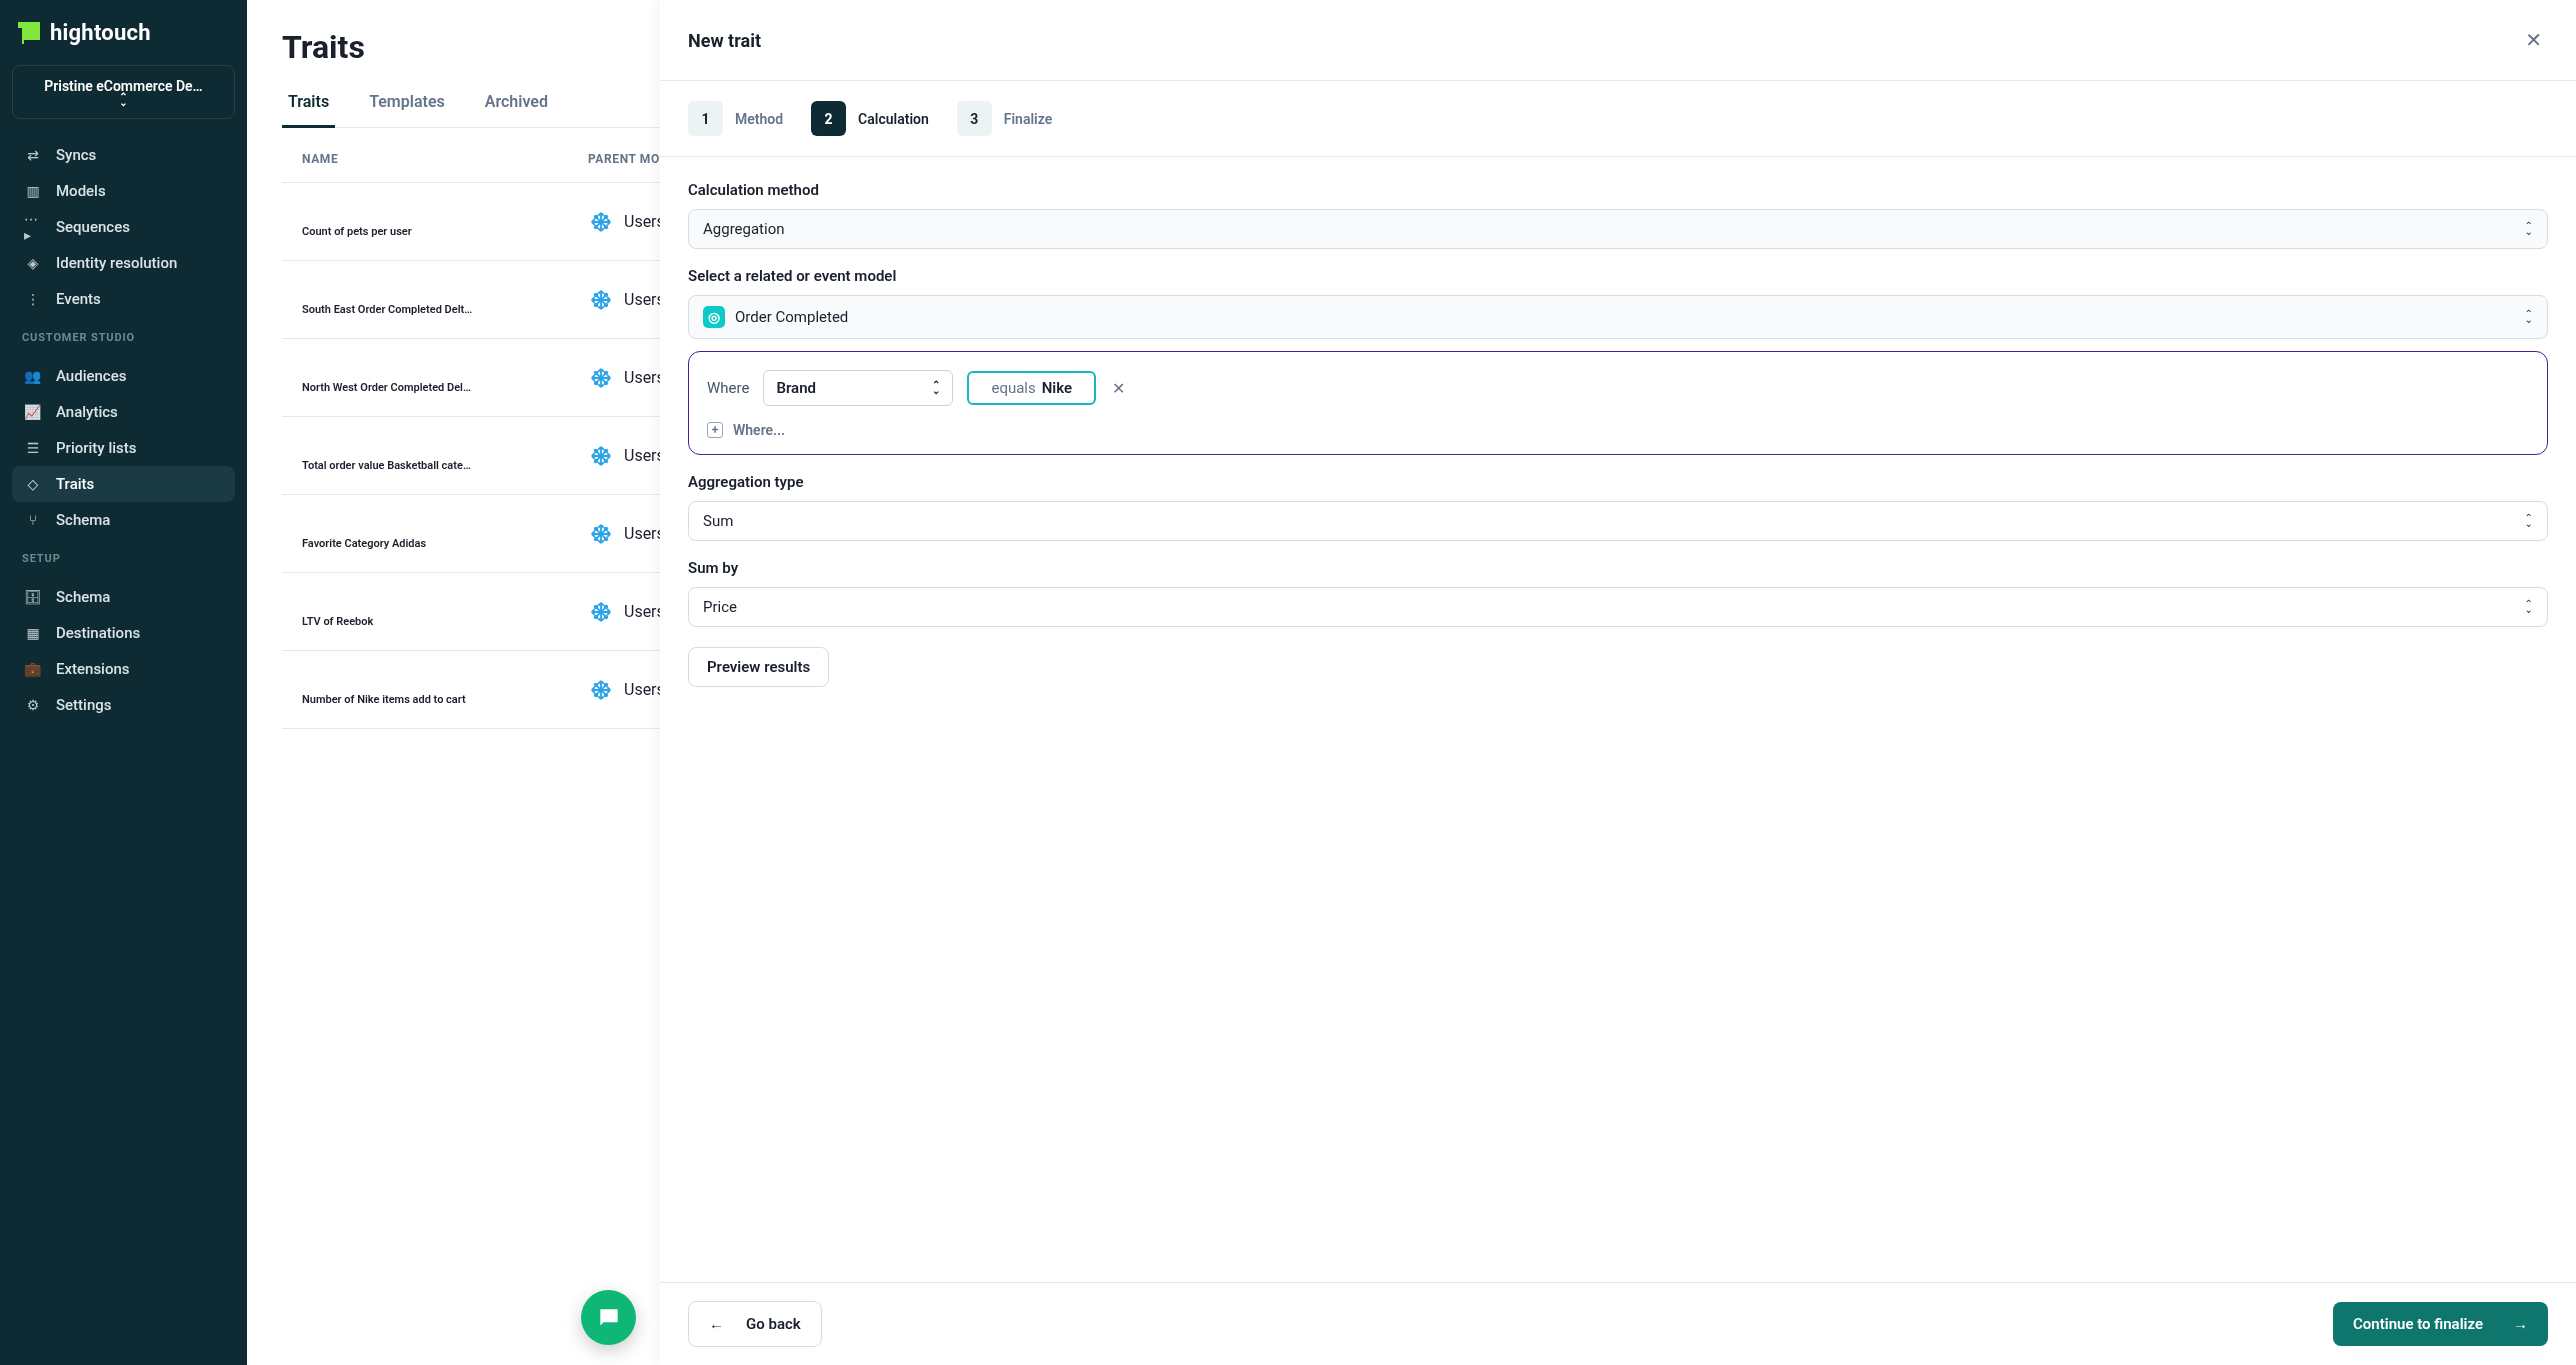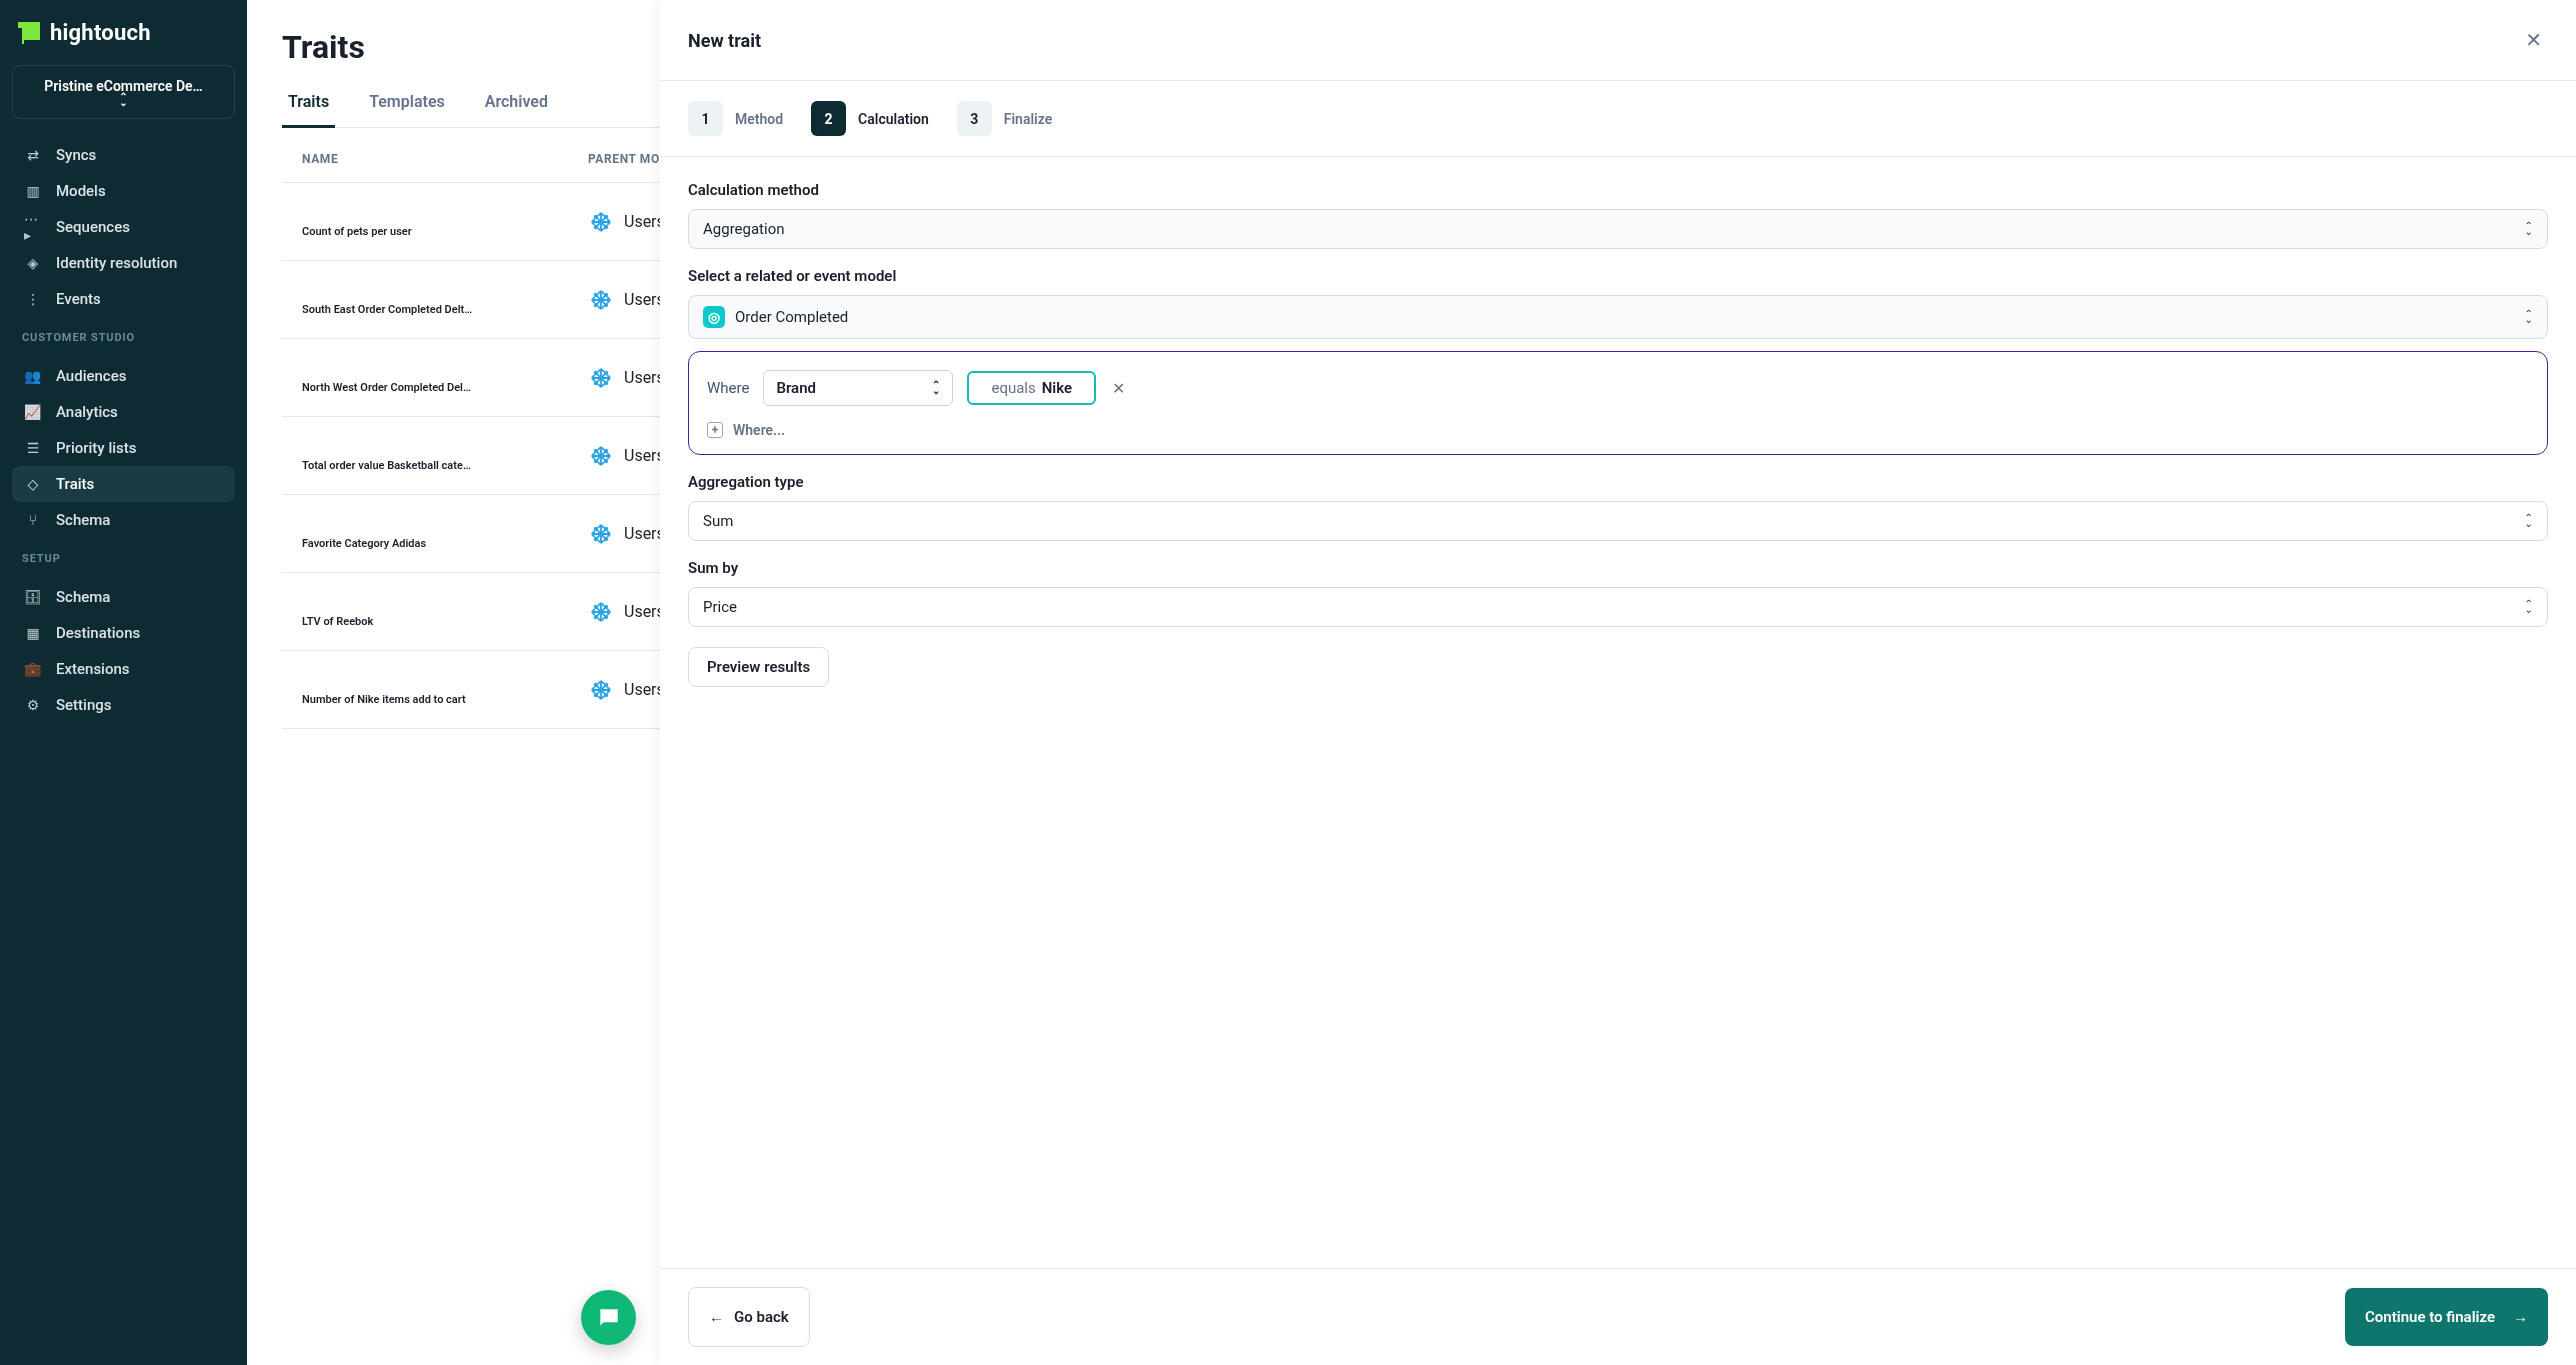--- a/index.html
+++ b/index.html
@@ -65,21 +65,21 @@
 .mini-select { border:1px solid #ccd4d9; border-radius:6px; padding: 8px 12px; width:190px; display:flex; align-items:center; justify-content:space-between; font-weight:600; font-size:15px; cursor:pointer; }
 .chip { border:2px solid #16b8b8; border-radius:6px; padding:6px 22px; font-size:15px; display:flex; gap:6px; align-items:center; cursor:pointer; }
 .chip .eq { color:#64748b; }
 .chip .val { font-weight:600; }
 .remove-x { color:#64748b; padding:4px 2px; cursor:pointer; font-size:16px; }
 .add-where { display:flex; align-items:center; gap:10px; margin-top:16px; color:#64748b; font-weight:600; cursor:pointer; font-size:14px; }
 .plus-box { width:16px; height:16px; border:1.5px solid #98a7af; border-radius:3px; display:inline-flex; align-items:center; justify-content:center; font-size:12px; line-height:1; }
 .preview-btn { border:1px solid #d6dde2; border-radius:8px; padding:10px 18px; font-weight:600; background:#fff; cursor:pointer; margin-top:20px; font-size:15px; display:inline-block; }
 
 .drawer-footer { border-top:1px solid #e4e7eb; padding: 18px 28px; display:flex; justify-content:space-between; align-items:center; }
-.btn { border-radius:8px; padding: 20px 20px; font-weight:600; font-size:15px; cursor:pointer; display:inline-flex; align-items:center; gap:10px; }
+.btn { border-radius:8px; padding: 13px 20px; font-weight:600; font-size:15px; cursor:pointer; display:inline-flex; align-items:center; gap:22px; }
 .btn-secondary { background:#fff; border:1px solid #d6dde2; }
 .btn-primary { background:#0f766e; color:#fff; border:none; }
 .arrow-left::before { content:"←"; }
 .arrow-right::after { content:"→"; margin-left:8px; }
 </style>
 </head>
 <body>
 
 <div class="app">
   <aside class="sidebar">

